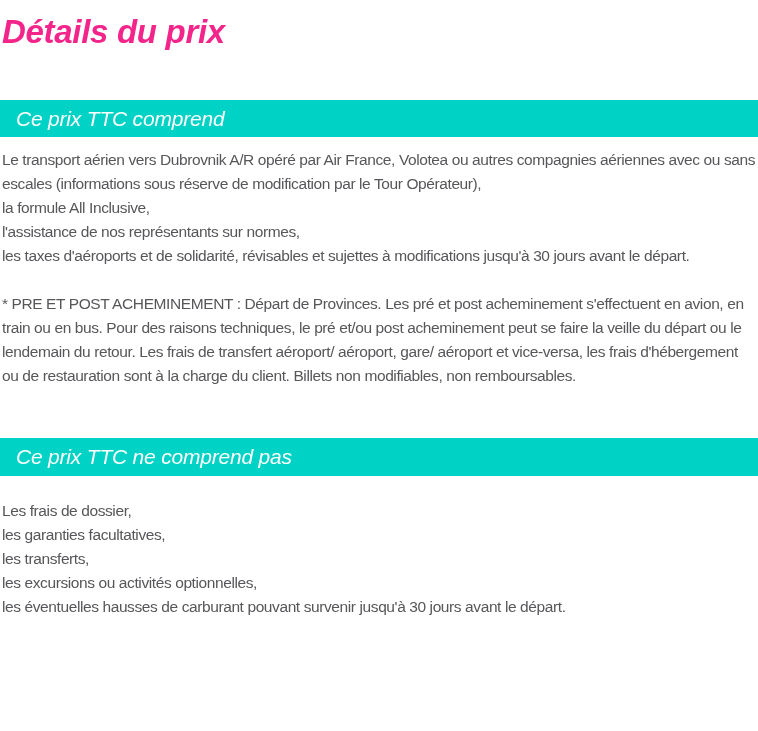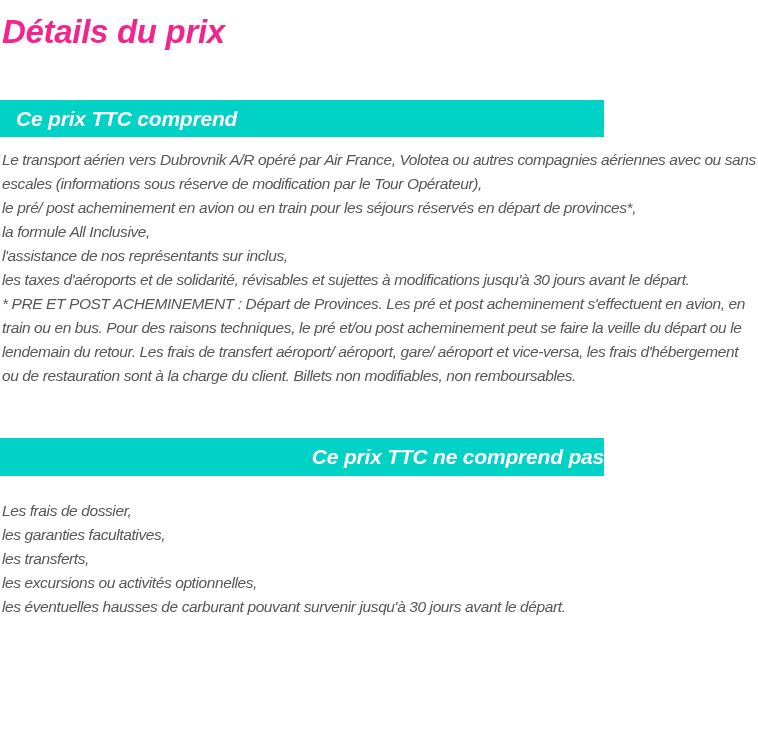--- a/index.html
+++ b/index.html
@@ -19,62 +19,60 @@
   .page-title{
     margin:16px 0 0 2px;
     color:var(--title);
     font-size:33px;
     font-weight:bold;
     font-style:italic;
     line-height:32px;
     letter-spacing:-0.3px;
   }
   .banner{
-    width:604px;
+    width:758px;
     background:var(--accent);
     color:var(--banner-text);
     font-size:21px;
-    font-weight:bold;
+    font-weight:normal;
     font-style:italic;
     display:flex;
     align-items:center;
     padding-left:16px;
     letter-spacing:-0.2px;
   }
   .banner-included{margin-top:52px;height:37px;}
-  .banner-not-included{margin-top:50px;height:38px;justify-content:flex-end;}
+  .banner-not-included{margin-top:50px;height:38px;}
   .text-block{
     margin-left:2px;
     padding-right:2px;
     color:var(--body-text);
-    font-style:italic;
     font-size:15.5px;
     line-height:24px;
     letter-spacing:-0.4px;
   }
   .included-items{margin-top:11px;}
-  .note{}
+  .note{margin-top:24px;}
   .not-included-items{margin-top:23px;}
 </style>
 </head>
 <body>
 
 <div class="page">
 
   <h1 class="page-title">Détails du prix</h1>
 
   <div class="banner banner-included">
     <span>Ce prix TTC comprend</span>
   </div>
 
   <div class="text-block included-items">
       <div>Le transport aérien vers Dubrovnik A/R opéré par Air France, Volotea ou autres compagnies aériennes avec ou sans escales (informations sous réserve de modification par le Tour Opérateur),</div>
-      <div>le pré/ post acheminement en avion ou en train pour les séjours réservés en départ de provinces*,</div>
       <div>la formule All Inclusive,</div>
-      <div>l'assistance de nos représentants sur inclus,</div>
+      <div>l'assistance de nos représentants sur normes,</div>
       <div>les taxes d'aéroports et de solidarité, révisables et sujettes à modifications jusqu'à 30 jours avant le départ.</div>
     </div>
 
   <p class="text-block note">* PRE ET POST ACHEMINEMENT : Départ de Provinces. Les pré et post acheminement s'effectuent en avion, en train ou en bus. Pour des raisons techniques, le pré et/ou post acheminement peut se faire la veille du départ ou le lendemain du retour. Les frais de transfert aéroport/ aéroport, gare/ aéroport et vice-versa, les frais d'hébergement ou de restauration sont à la charge du client. Billets non modifiables, non remboursables.</p>
 
   <div class="banner banner-not-included">
     <span>Ce prix TTC ne comprend pas</span>
   </div>
 
   <div class="text-block not-included-items">

